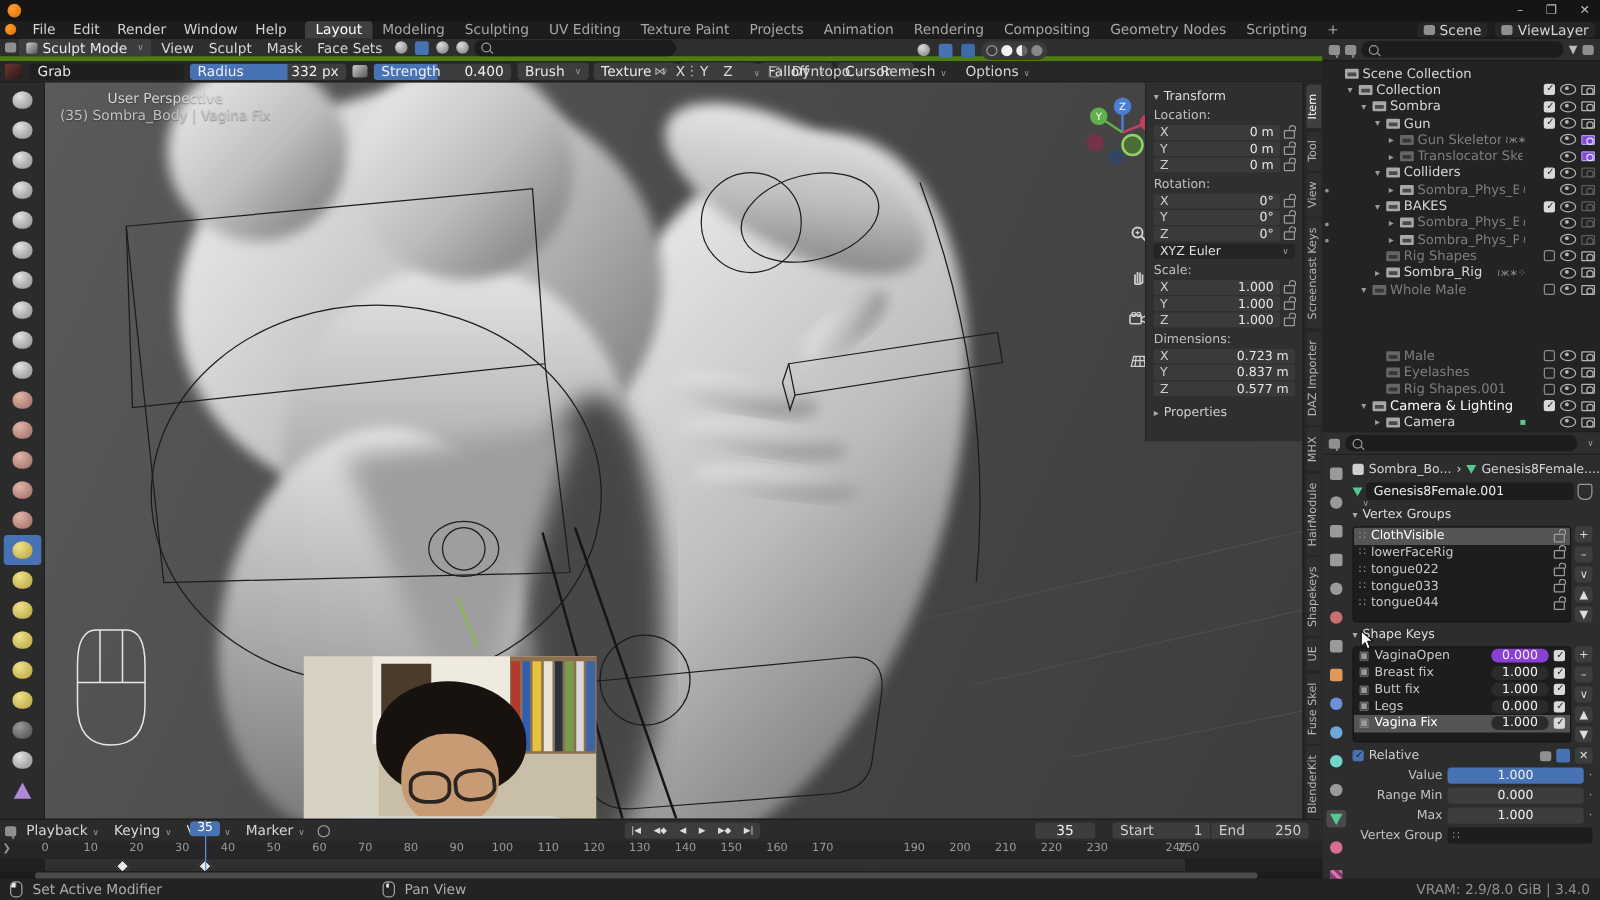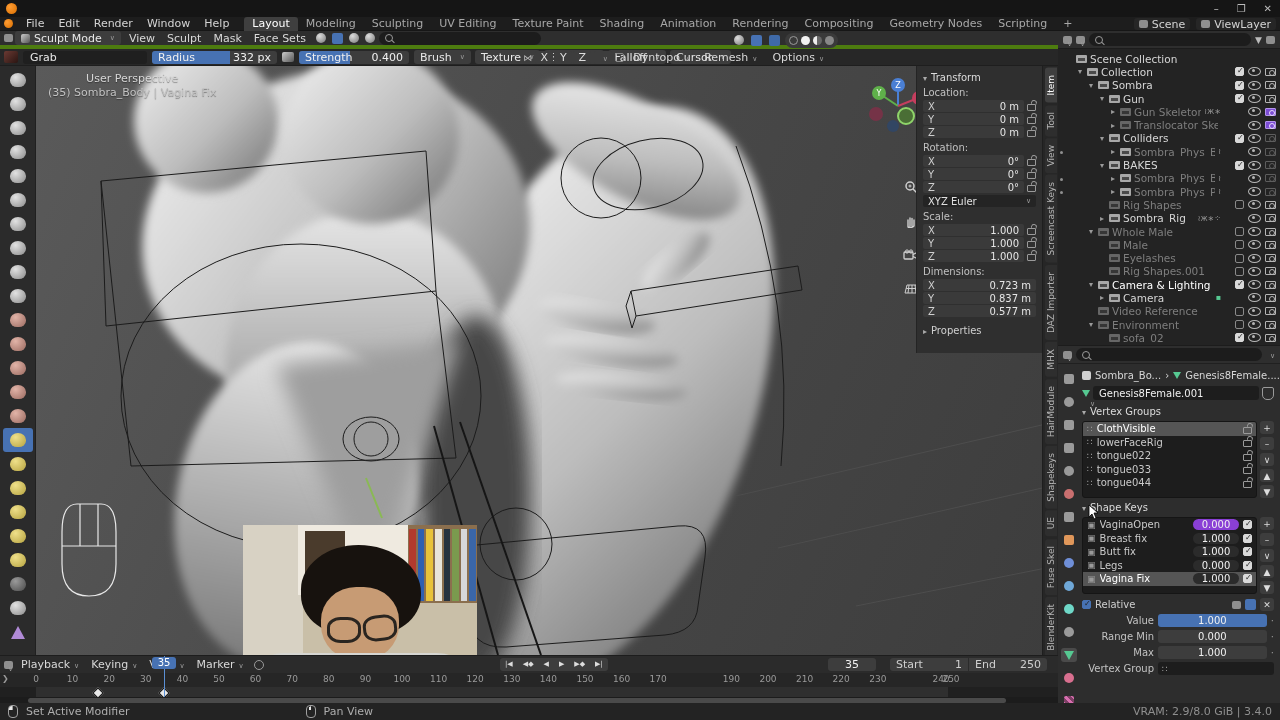--- a/index.html
+++ b/index.html
@@ -212,21 +212,21 @@
         <span class="menu">Render</span>
         <span class="menu">Window</span>
         <span class="menu">Help</span>
       </span>
     <span class="row" style="margin-left:8px;">
         <span class="wsp active">Layout</span>
         <span class="wsp">Modeling</span>
         <span class="wsp">Sculpting</span>
         <span class="wsp">UV Editing</span>
         <span class="wsp">Texture Paint</span>
-        <span class="wsp">Shading</span>
+        <span class="wsp">Projects</span>
         <span class="wsp">Animation</span>
         <span class="wsp">Rendering</span>
         <span class="wsp">Compositing</span>
         <span class="wsp">Geometry Nodes</span>
         <span class="wsp">Scripting</span>
       </span>
     <span class="wsp">+</span>
     <span id="scenebar">
       <span class="scnfield">
           <span class="miniic"></span>
@@ -825,21 +825,21 @@
         <span class="i-box box dim"></span>
         <span class="ol-label">Whole Male</span>
         <span class="extras"></span>
         <span class="togg">
           <span class="cbx unchecked"></span>
           <span class="eye"></span>
           <span class="photo"></span>
         </span>
       </div>
 
-      <div class="ol-row dim" style="padding-left: 37px;">
+      <div class="ol-row dim" style="padding-left: 37px; margin-top: 40px;">
         <span></span>
         <span class="arrow"></span>
         <span class="i-box box dim"></span>
         <span class="ol-label">Male</span>
         <span class="extras"></span>
         <span class="togg">
           <span class="cbx unchecked"></span>
           <span class="eye"></span>
           <span class="photo"></span>
         </span>

